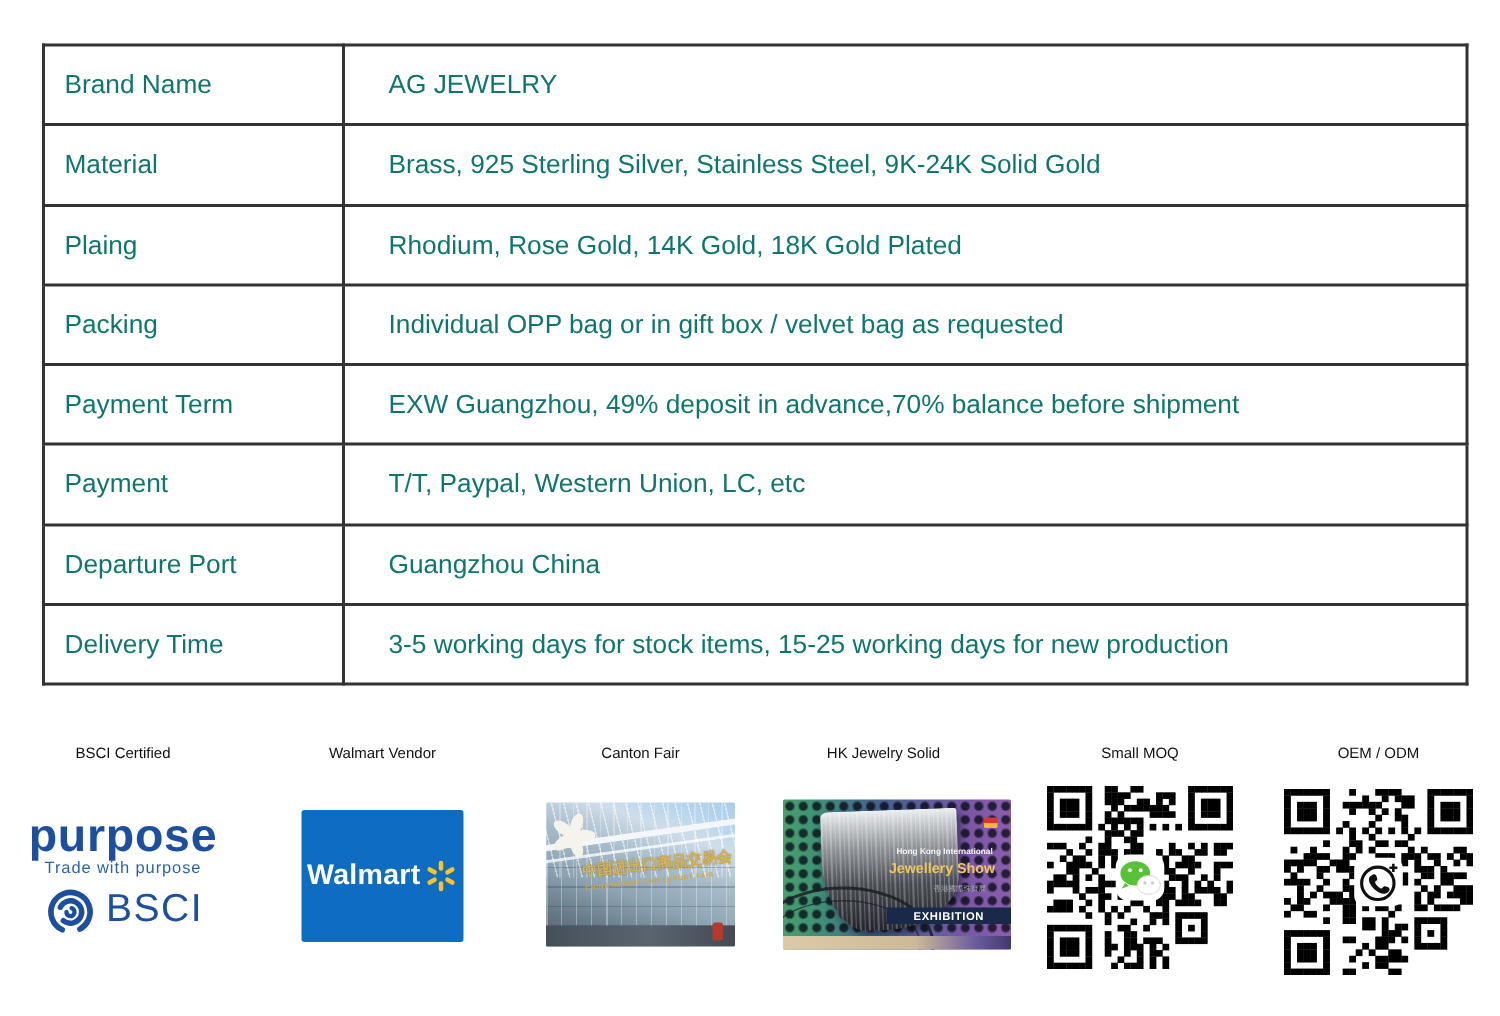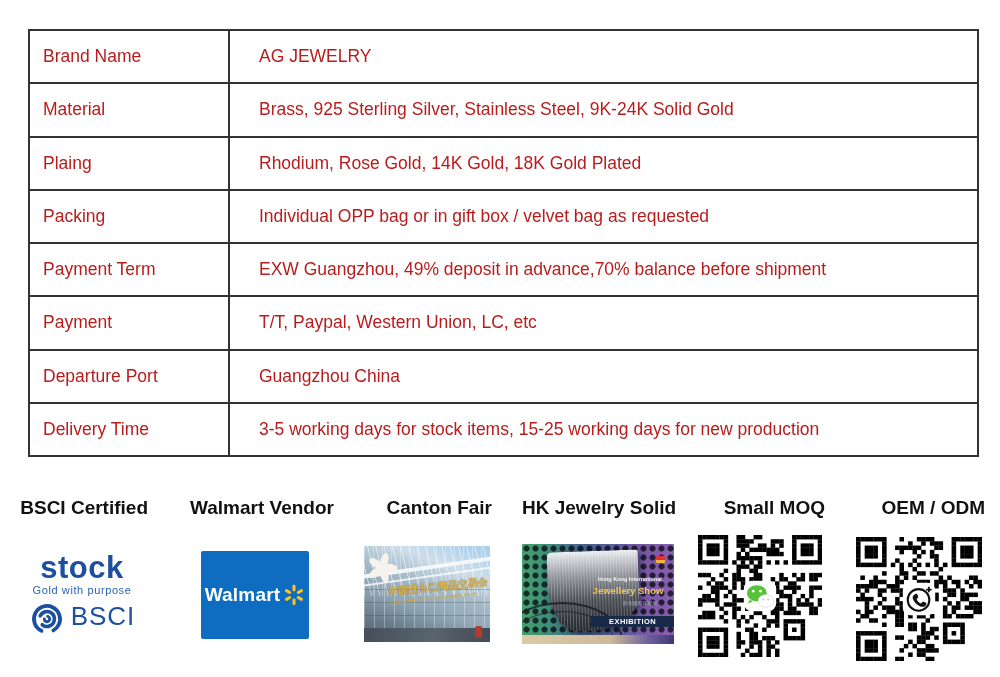--- a/index.html
+++ b/index.html
@@ -6,28 +6,28 @@
   #canvas{
     position:relative;width:1000px;height:677px;background:#ffffff;
     font-family:"Liberation Sans",sans-serif;overflow:hidden;
   }
   
   #spec-table{
     position:absolute;left:28px;top:29px;width:951px;height:428px;
     border-collapse:collapse;table-layout:fixed;
   }
   #spec-table td{
-    border:2px solid #333;font-size:17.5px;color:#b91c1c;
+    border:2px solid #333;font-size:17.5px;color:#0f766e;
     vertical-align:middle;white-space:nowrap;overflow:hidden;
   }
   #spec-table td.cell-label{width:184px;padding-left:13px;}
   #spec-table td.cell-value{padding-left:29px;}
   
   .badge{position:absolute;top:497px;text-align:center;}
-  .badge-label{font-size:19px;font-weight:bold;color:#111;white-space:nowrap;text-align:right;}
+  .badge-label{font-size:10px;font-weight:normal;color:#111;white-space:nowrap;}
   
   .amfori{margin-top:36px;color:#1c4f9f;}
   .amfori-title{font-size:31px;font-weight:bold;letter-spacing:.5px;line-height:26px;}
   .amfori-tagline{font-size:11px;color:#2b64ad;letter-spacing:.6px;margin-top:3px;}
   .amfori-row{display:flex;align-items:flex-start;justify-content:center;gap:6px;margin-top:5px;}
   .amfori-sub{font-size:26px;color:#1c4f9f;letter-spacing:1px;}
   
   .walmart-box{
     width:108px;height:88px;margin:32px auto 0;background:#0e6dc0;border-radius:2px;
     display:flex;align-items:center;justify-content:center;gap:3px;
@@ -163,22 +163,22 @@
     <tr>
       <td class="cell-label">Delivery Time</td>
       <td class="cell-value">3-5 working days for stock items, 15-25 working days for new production</td>
     </tr>
   </tbody>
   </table>
 
   <div class="badge" style="left:16px;width:132px;">
     <div class="badge-label">BSCI Certified</div>
     <div class="amfori">
-      <div class="amfori-title">stock</div>
-      <div class="amfori-tagline">Gold with purpose</div>
+      <div class="amfori-title">purpose</div>
+      <div class="amfori-tagline">Trade with purpose</div>
       <div class="amfori-row">
         <svg width="36" height="36" viewBox="0 0 40 40">
           <g fill="none" stroke="#1c4f9f" stroke-linecap="round">
             <circle cx="20" cy="20" r="14.5" stroke-width="4.2" stroke-dasharray="77 15" transform="rotate(115 20 20)"></circle>
             <circle cx="20" cy="20" r="8.3" stroke-width="4" stroke-dasharray="41 12" transform="rotate(205 20 20)"></circle>
             <circle cx="20" cy="20" r="3" stroke-width="3.2" stroke-dasharray="13 6" transform="rotate(285 20 20)"></circle>
           </g>
         </svg>
         <span class="amfori-sub">BSCI</span>
       </div>

